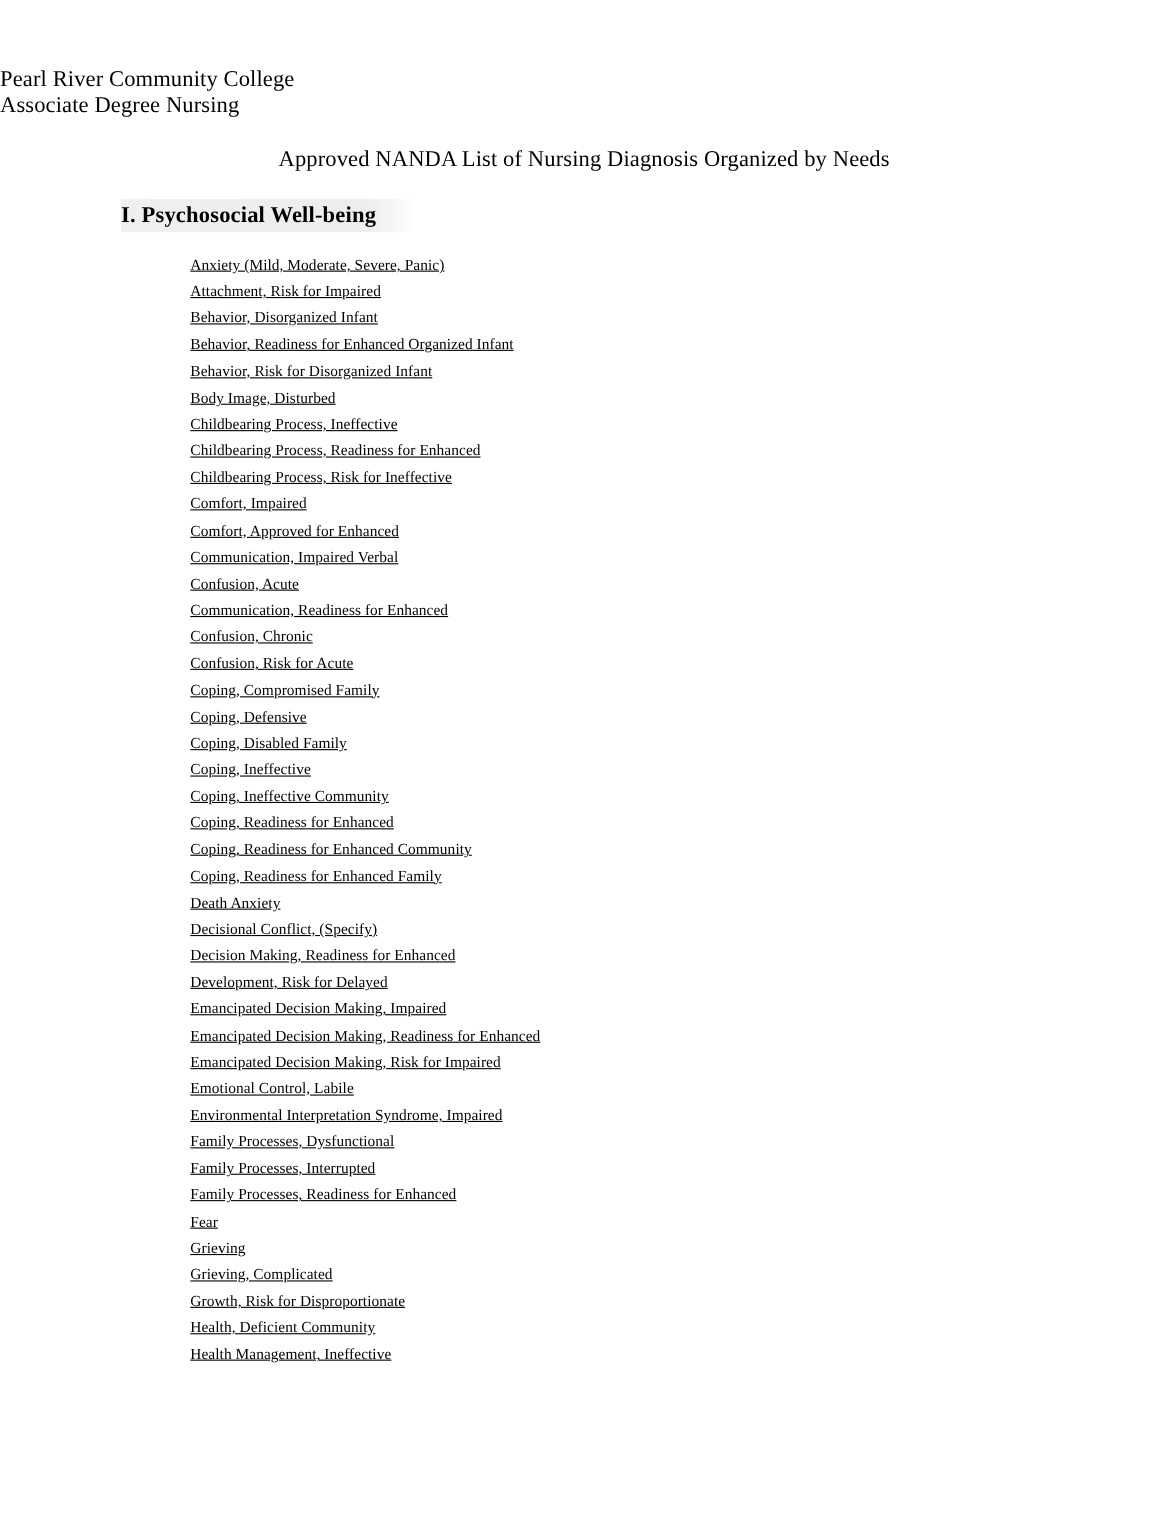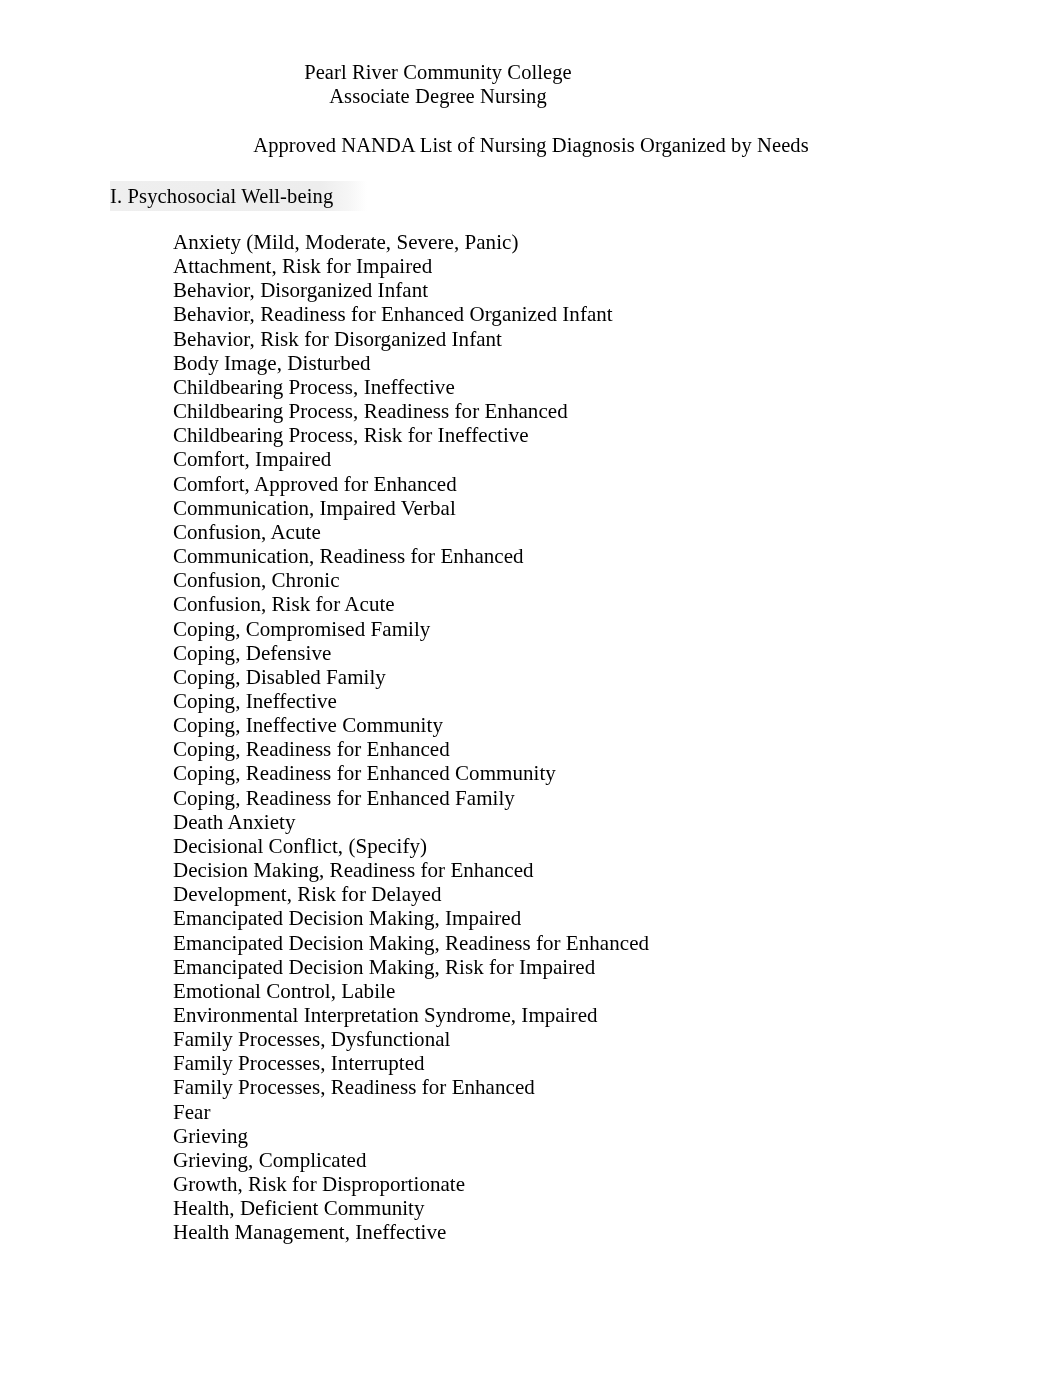--- a/index.html
+++ b/index.html
@@ -22,21 +22,20 @@
     height: 1377px;
     background: #ffffff;
   }
 
   
   .header {
     position: absolute;
     left: 0;
     top: 60px;
     width: 876px;
-    text-align: center;
   }
   .header-line {
     font-size: 20.5px;
     line-height: 24px;
     letter-spacing: 0.1px;
   }
 
   .doc-subtitle {
     position: absolute;
     left: 0;
@@ -48,21 +47,21 @@
     letter-spacing: 0.1px;
   }
 
   
   .section-heading {
     position: absolute;
     left: 110px;
     top: 181px;
     font-size: 20.5px;
     line-height: 26px;
-    font-weight: normal;
+    font-weight: bold;
     letter-spacing: 0.15px;
     white-space: nowrap;
   }
   .section-heading .hl {
     display: inline-block;
     padding: 2px 0 2px 0;
     background: linear-gradient(to right,
                 #efefef 0%,
                 #ededed 82%,
                 #f6f6f6 93%,
@@ -74,24 +73,25 @@
   .diagnosis-list {
     position: absolute;
     left: 173px;
     top: 230px;
     width: 820px;
     list-style: none;
     margin: 0;
     padding: 0;
   }
   .diagnosis-list li {
-    font-size: 21px;
+    font-size: 14px;
     line-height: 24.15px;
     letter-spacing: 0.05px;
     white-space: nowrap;
+    text-decoration: underline;
   }
 </style>
 </head>
 <body>
 
 <div class="page">
 
   <div class="header">
     <div class="header-line">Pearl River Community College</div>
     <div class="header-line">Associate Degree Nursing</div>

